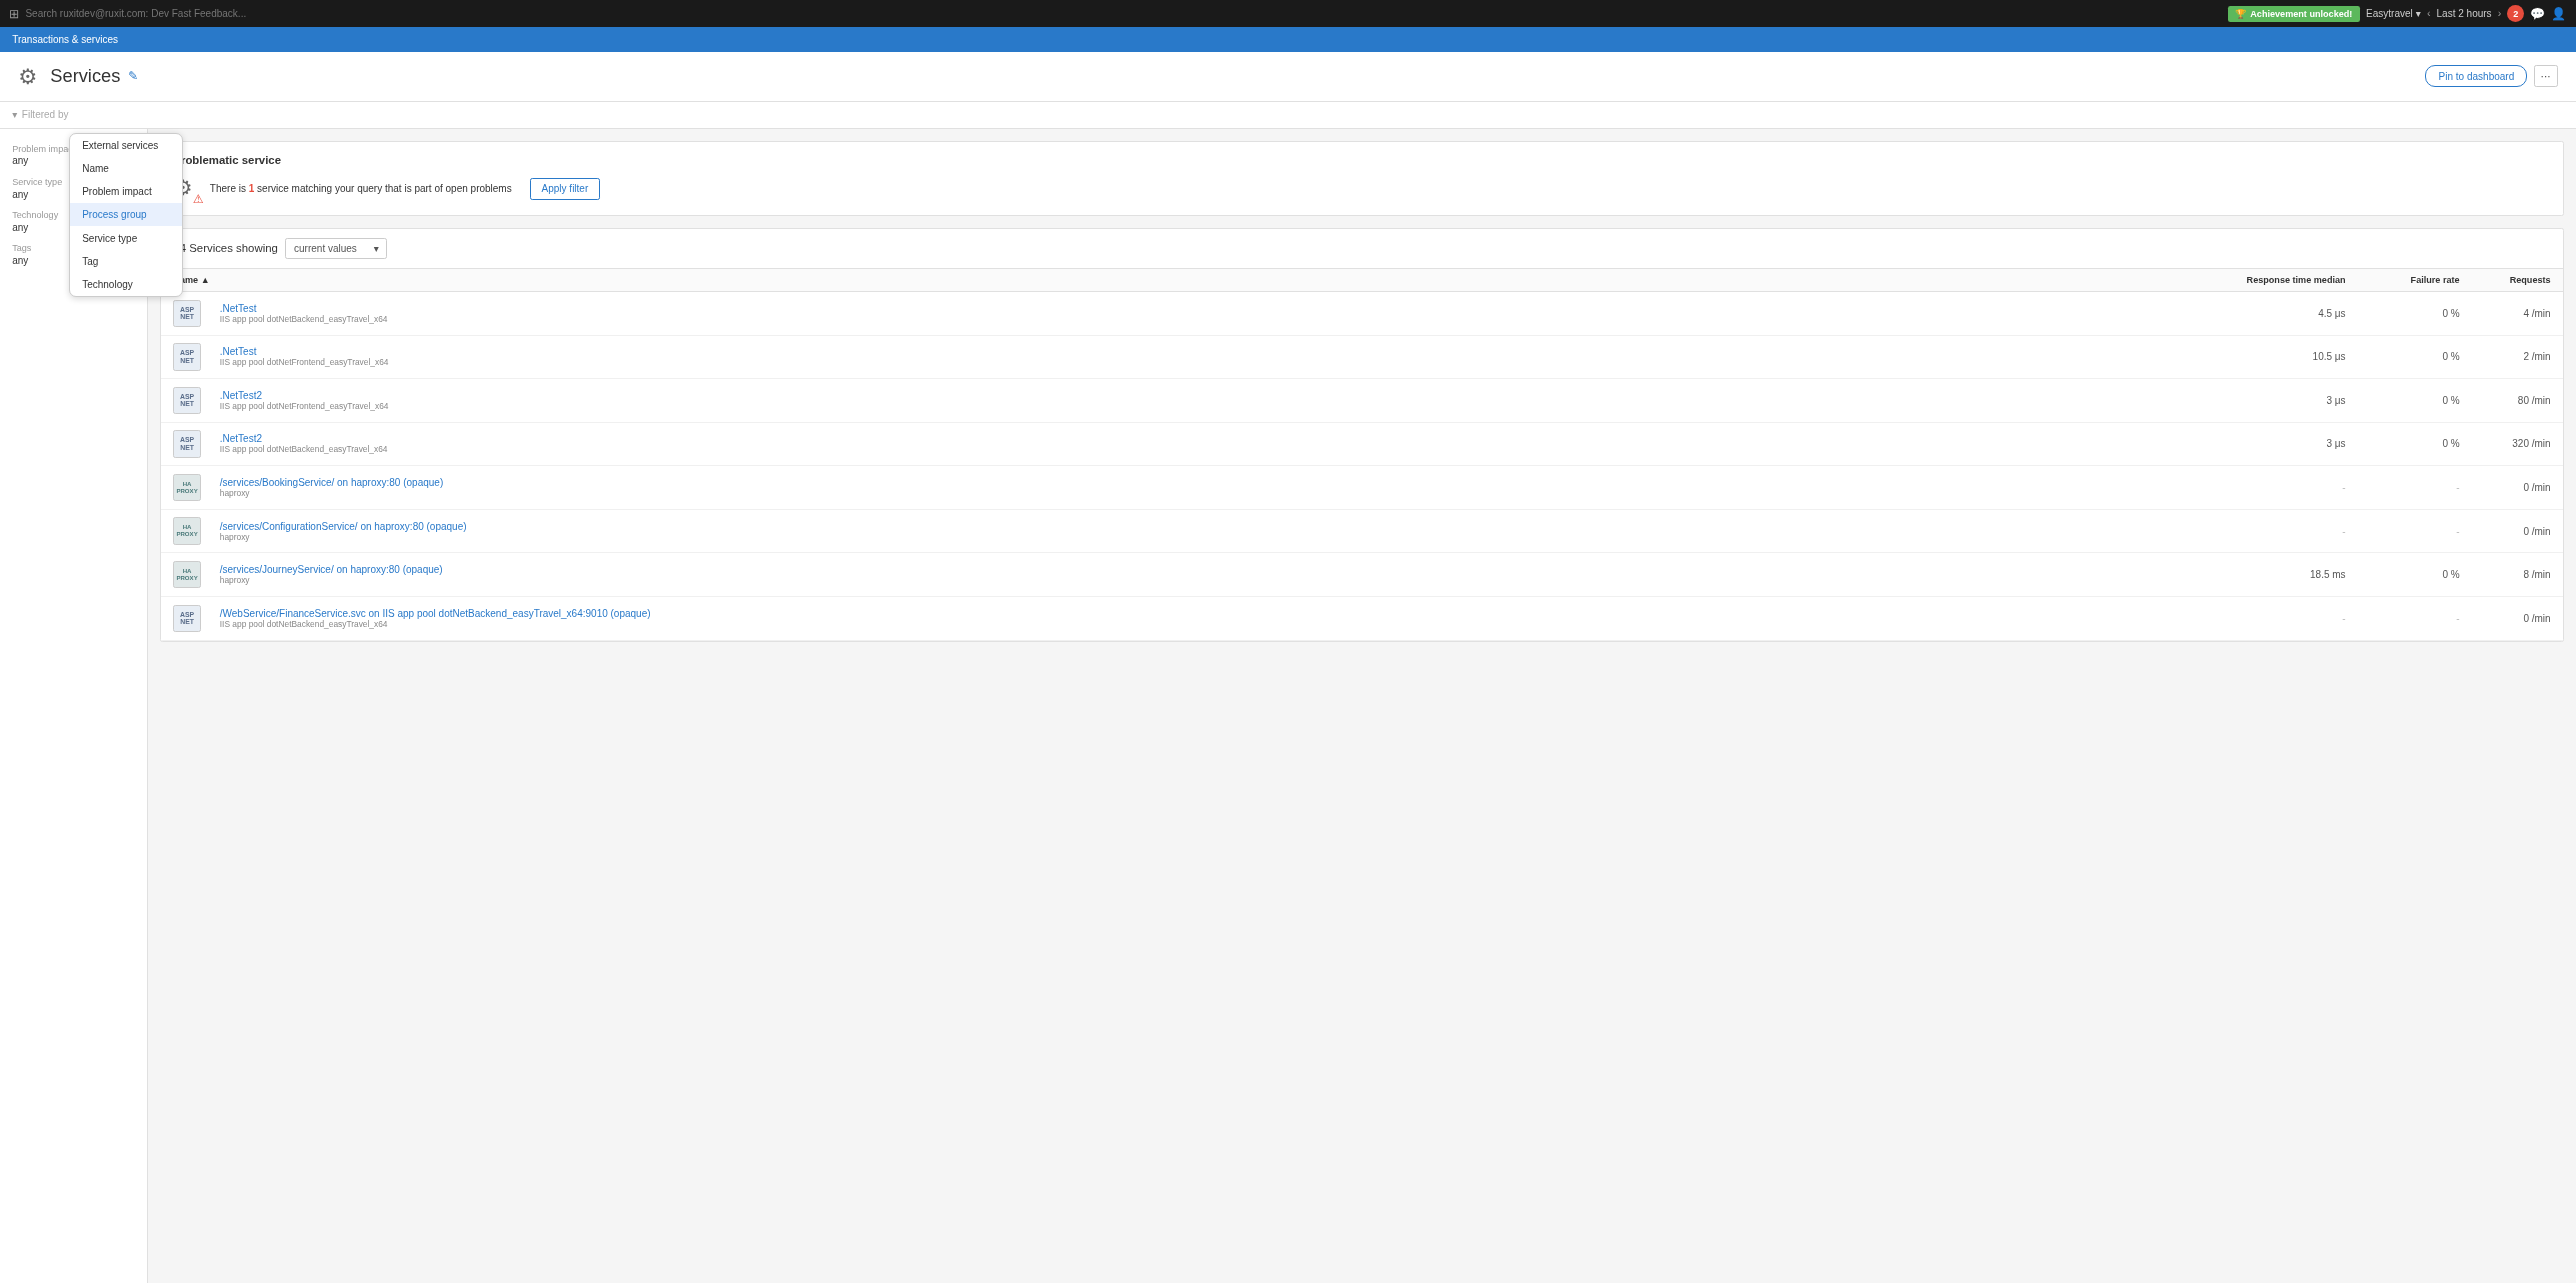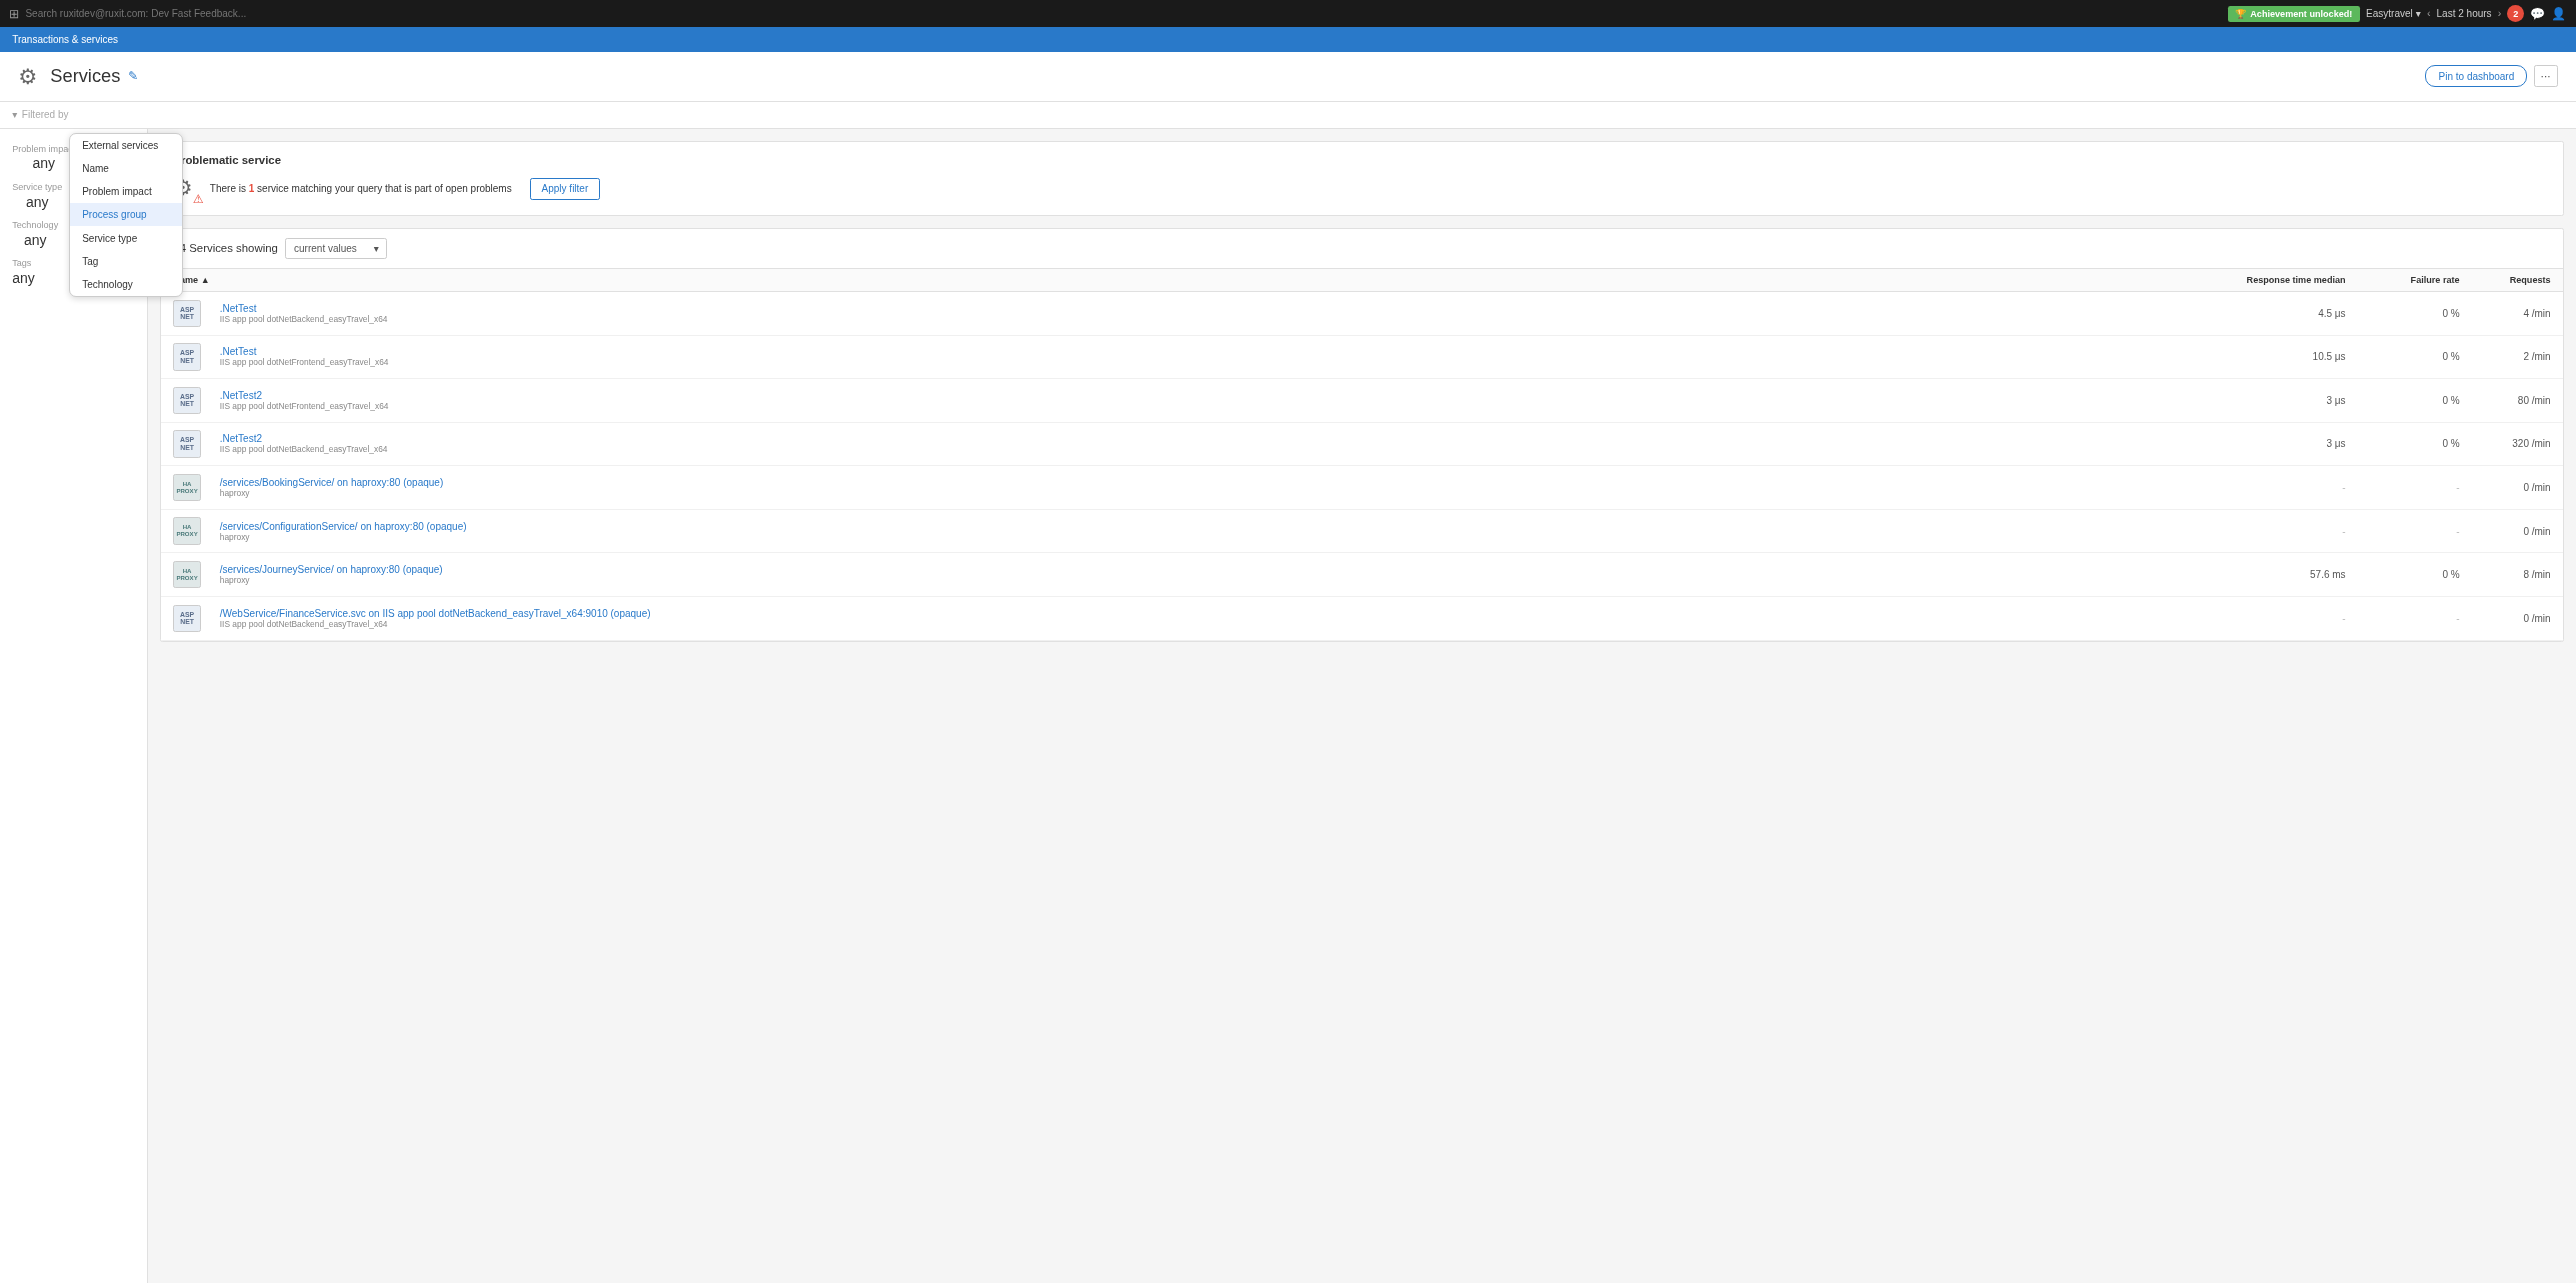--- a/index.html
+++ b/index.html
@@ -167,23 +167,22 @@
     
     .sidebar-filter-section {
       padding: 6.1px 12.2px;
     }
     .sidebar-filter-label {
       font-size: 9.1px;
       color: #999;
       margin-bottom: 1.5px;
     }
     .sidebar-filter-value {
-      font-size: 14px;
-      color: #333;
-      text-align: center;
+      font-size: 10px;
+      color: #333;
     }
     .sidebar-filter-row {
       display: flex;
       justify-content: space-between;
       align-items: center;
       margin-bottom: 10.7px;
     }
     .edit-link {
       color: #2979c9;
       font-size: 9.1px;
@@ -589,21 +588,21 @@
       </div>
 
       <div class="services-list-row">
         <div class="service-name-cell">
           <div class="service-icon haproxy">HA<br>PROXY</div>
           <div class="service-name-info">
             <a class="service-name-link">/services/JourneyService/ on haproxy:80 (opaque)</a>
             <span class="service-host">haproxy</span>
           </div>
         </div>
-        <div class="metric-cell">57.6 ms</div>
+        <div class="metric-cell">18.5 ms</div>
         <div class="metric-cell">0 %</div>
         <div class="metric-cell">8 /min</div>
       </div>
 
       <div class="services-list-row">
         <div class="service-name-cell">
           <div class="service-icon">ASP<br>NET</div>
           <div class="service-name-info">
             <a class="service-name-link">/WebService/FinanceService.svc on IIS app pool dotNetBackend_easyTravel_x64:9010 (opaque)</a>
             <span class="service-host">IIS app pool dotNetBackend_easyTravel_x64</span>

